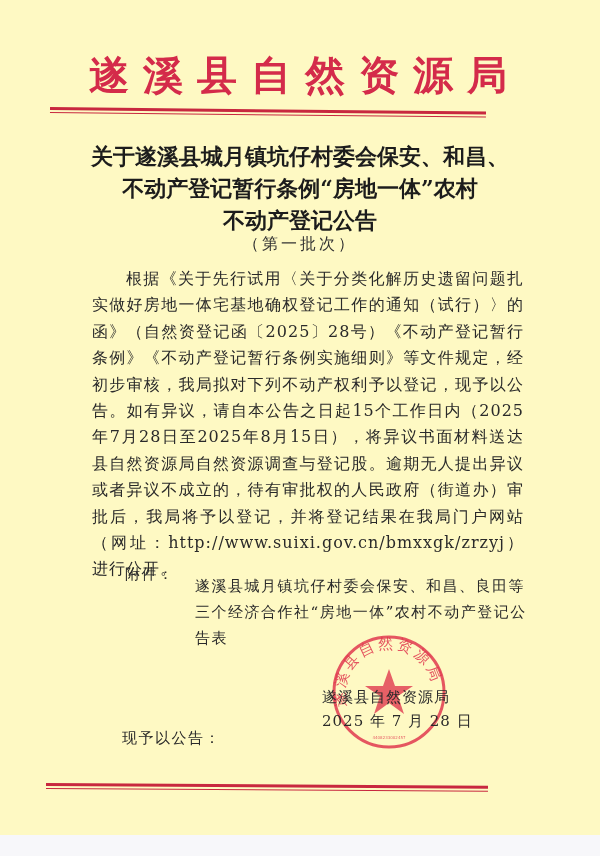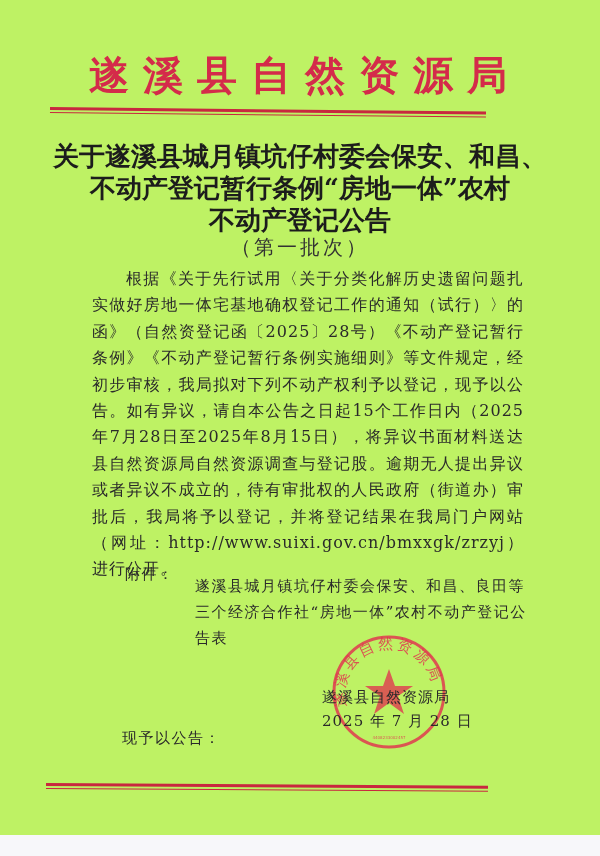--- a/index.html
+++ b/index.html
@@ -3,42 +3,42 @@
 <meta charset="utf-8">
 <style>
   html, body { margin: 0; padding: 0; }
   body {
     width: 600px; height: 856px; overflow: hidden;
     background: #f1f1f7;
     position: relative;
     font-family: "DejaVu Serif", "Liberation Serif", serif;
     color: #222;
   }
-  .page { position: absolute; left: 0; top: 0; width: 600px; height: 856px; background: #bef264; }
+  .page { position: absolute; left: 0; top: 0; width: 600px; height: 856px; background: #fef9c3; }
   .masthead {
     position: absolute; left: 70px; top: 50px; width: 470px;
     text-align: center; color: #d42b4a;
     font-family: "DejaVu Serif", serif; font-weight: bold;
     font-size: 40px; letter-spacing: 14px; line-height: 50px;
   }
   .red-rule {
     position: absolute; height: 6px;
     border-top: 3px solid #c8283f; border-bottom: 1.5px solid #c8283f;
     box-sizing: border-box;
   }
   .rule-top-wrap { position:absolute; left:50px; top:107px; width:436px; height:6px; }
   .rule-bottom { left: 46px; width: 442px; top: 783px; transform-origin: left; transform: rotate(0.35deg); }
   .title {
     position: absolute; left: 50px; top: 140px; width: 500px;
-    text-align: center; font-weight: bold; font-size: 26px; line-height: 32px;
+    text-align: center; font-weight: bold; font-size: 22px; line-height: 32px;
     color: #1c1c1c;
   }
   .subtitle {
     position: absolute; left: 50px; top: 234px; width: 500px;
-    text-align: center; font-size: 20px; color: #333; letter-spacing: 3px;
+    text-align: center; font-size: 16px; color: #333; letter-spacing: 3px;
   }
   .body-text {
     position: absolute; left: 92px; top: 266px; width: 432px;
     font-size: 16px; line-height: 26.4px; text-align: justify;
     letter-spacing: 1px; color: #2a2a2a;
   }
   .body-text p { margin: 0; text-indent: 34px; }
   .attach {
     position: absolute; left: 125px; top: 561px; width: 400px;
     font-size: 15px; line-height: 26px; color: #2a2a2a; letter-spacing: 1.5px;

